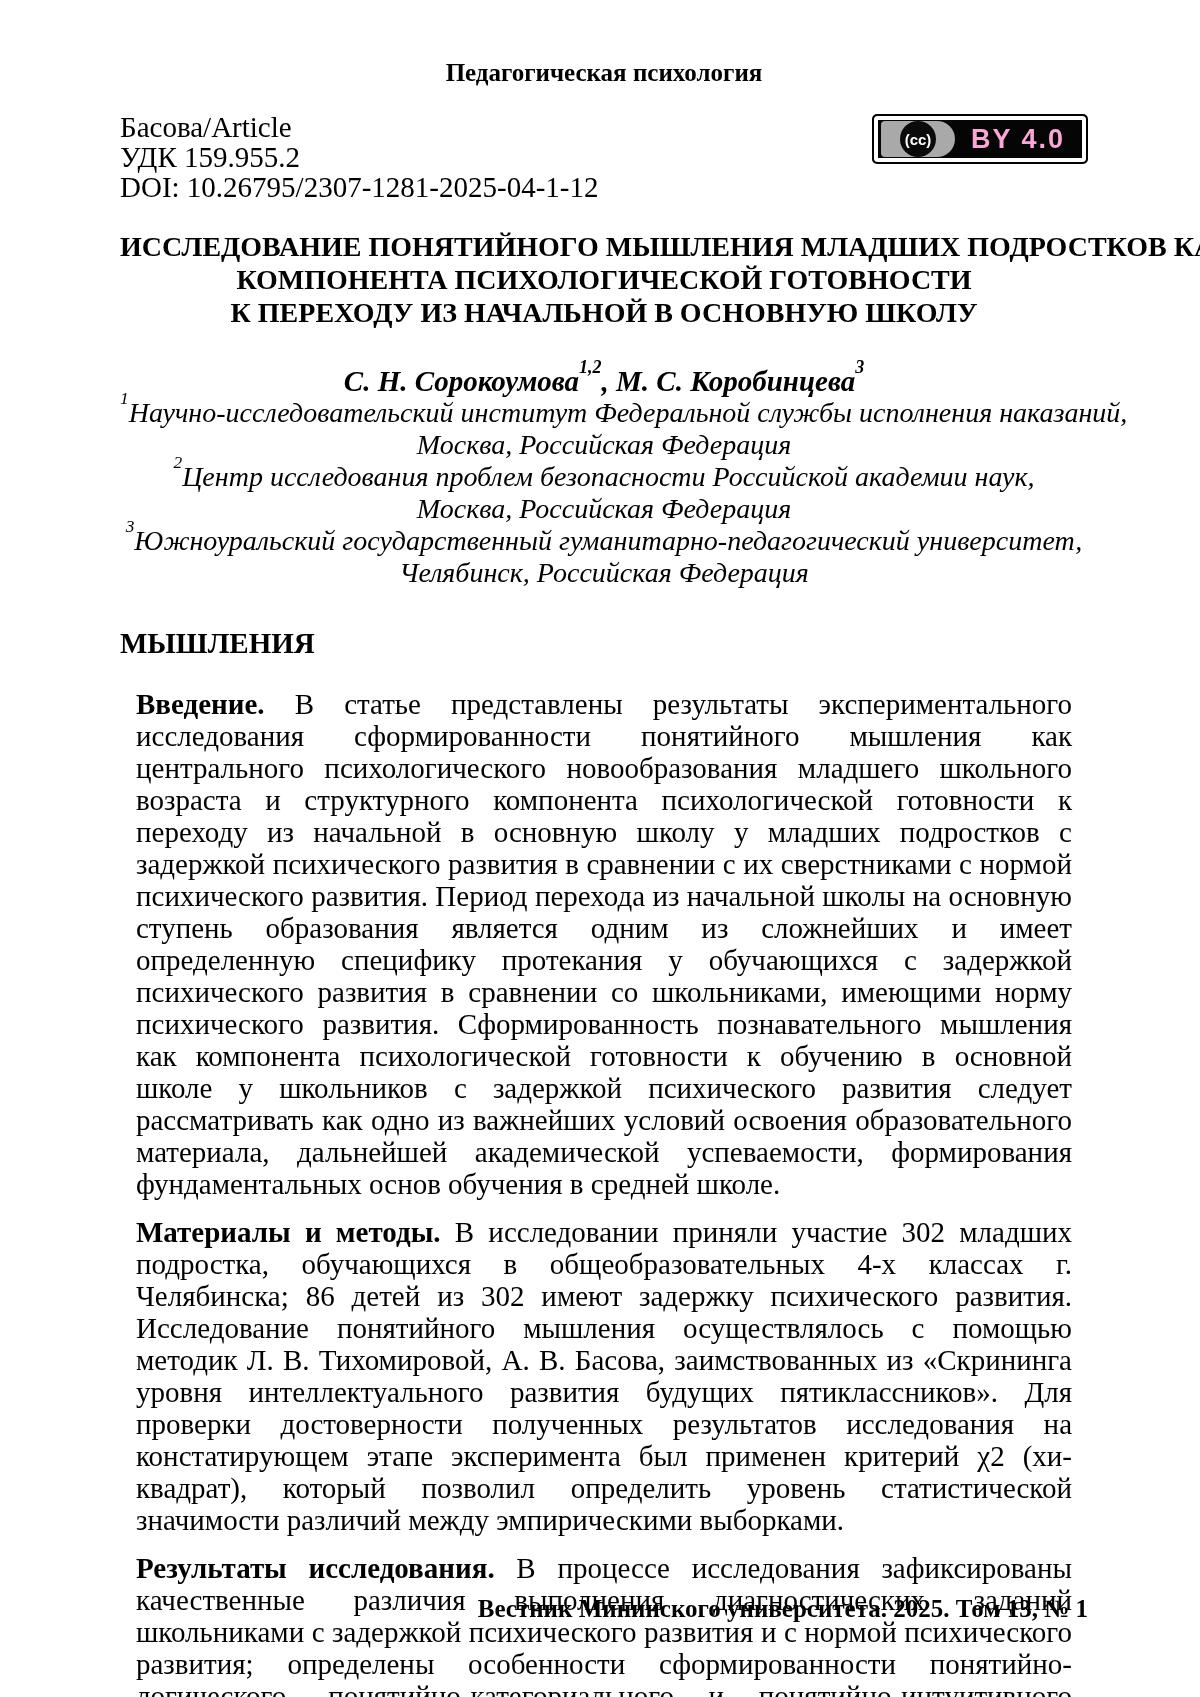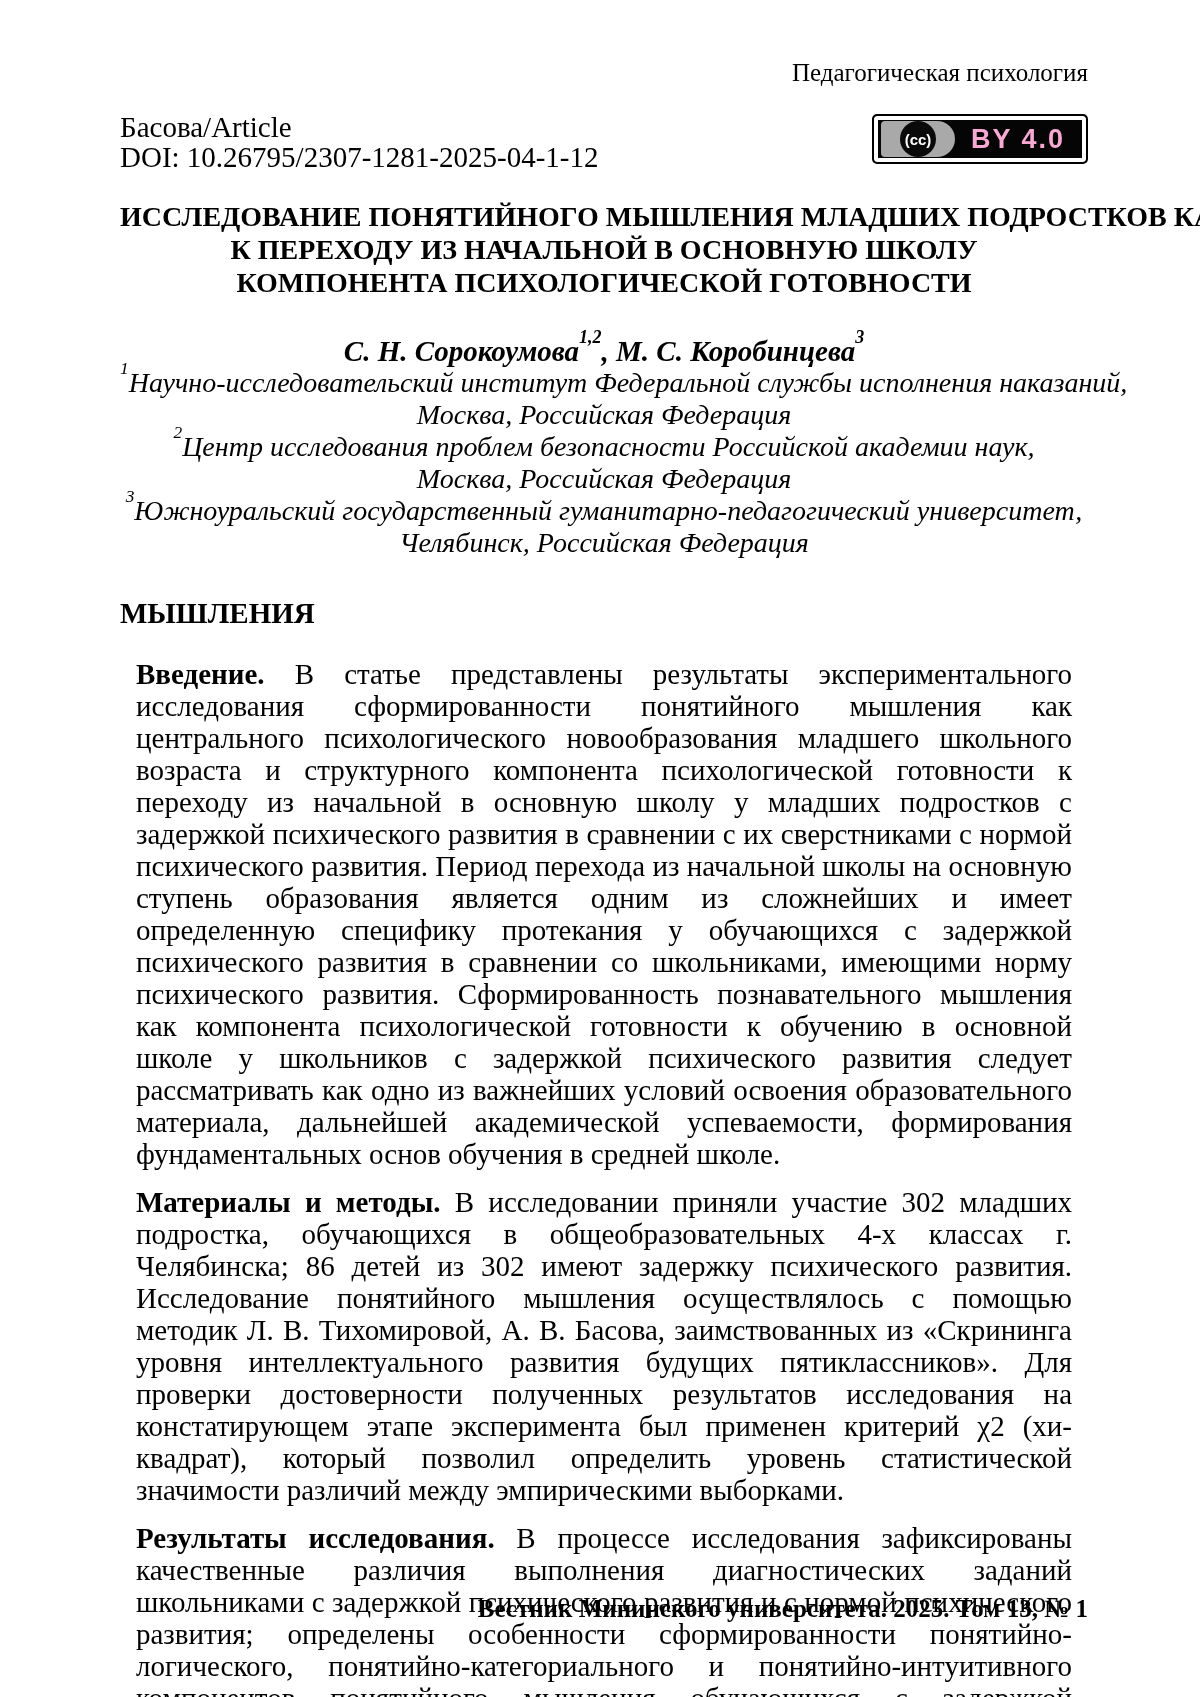--- a/index.html
+++ b/index.html
@@ -8,21 +8,21 @@
     width:1200px; height:1697px;
     margin:0 auto;
     background:#ffffff;
     color:#000000;
     font-family:"Liberation Serif", serif;
     overflow:hidden;
   }
   .content { padding:58px 112px 0 120px; }
 
   .category-header {
-    font-size:25px; font-weight:normal; text-align:right; line-height:30px;
+    font-size:25px; font-weight:bold; text-align:center; line-height:30px;
   }
 
   .meta-row { display:flex; justify-content:space-between; align-items:flex-start; margin-top:24px; }
   .meta-block { font-size:29px; line-height:30px; }
   .meta-block div { white-space:nowrap; }
 
   
   .cc-badge {
     width:216px; height:50px; margin-top:2px;
     background:#050505;
@@ -100,37 +100,38 @@
 <body>
 
 <div class="page">
   <div class="content">
 
     <div class="category-header">Педагогическая психология</div>
 
     <div class="meta-row">
       <div class="meta-block">
         <div>Басова/Article</div>
+        <div>УДК 159.955.2</div>
         <div>DOI: 10.26795/2307-1281-2025-04-1-12</div>
       </div>
 
       <div class="cc-badge">
         <div class="cc-left">
           <div class="cc-circle">
             <span>(<span>cc</span>)</span>
           </div>
         </div>
         <div class="cc-label">BY 4.0</div>
       </div>
     </div>
 
     <div class="article-title">
       <div>ИССЛЕДОВАНИЕ ПОНЯТИЙНОГО МЫШЛЕНИЯ МЛАДШИХ ПОДРОСТКОВ КАК</div>
+      <div>КОМПОНЕНТА ПСИХОЛОГИЧЕСКОЙ ГОТОВНОСТИ</div>
       <div>К ПЕРЕХОДУ ИЗ НАЧАЛЬНОЙ В ОСНОВНУЮ ШКОЛУ</div>
-      <div>КОМПОНЕНТА ПСИХОЛОГИЧЕСКОЙ ГОТОВНОСТИ</div>
     </div>
 
     <div class="authors-line">
       <span>С. Н. Сорокоумова</span><sup class="marker">1,2</sup><span>, </span><span>М. С. Коробинцева</span><sup class="marker">3</sup>
     </div>
 
     <div class="affiliations">
       <div><sup class="marker">1</sup><span>Научно-исследовательский институт Федеральной службы исполнения наказаний,</span></div>
       <div>Москва, Российская Федерация</div>
       <div><sup class="marker">2</sup><span>Центр исследования проблем безопасности Российской академии наук,</span></div>

